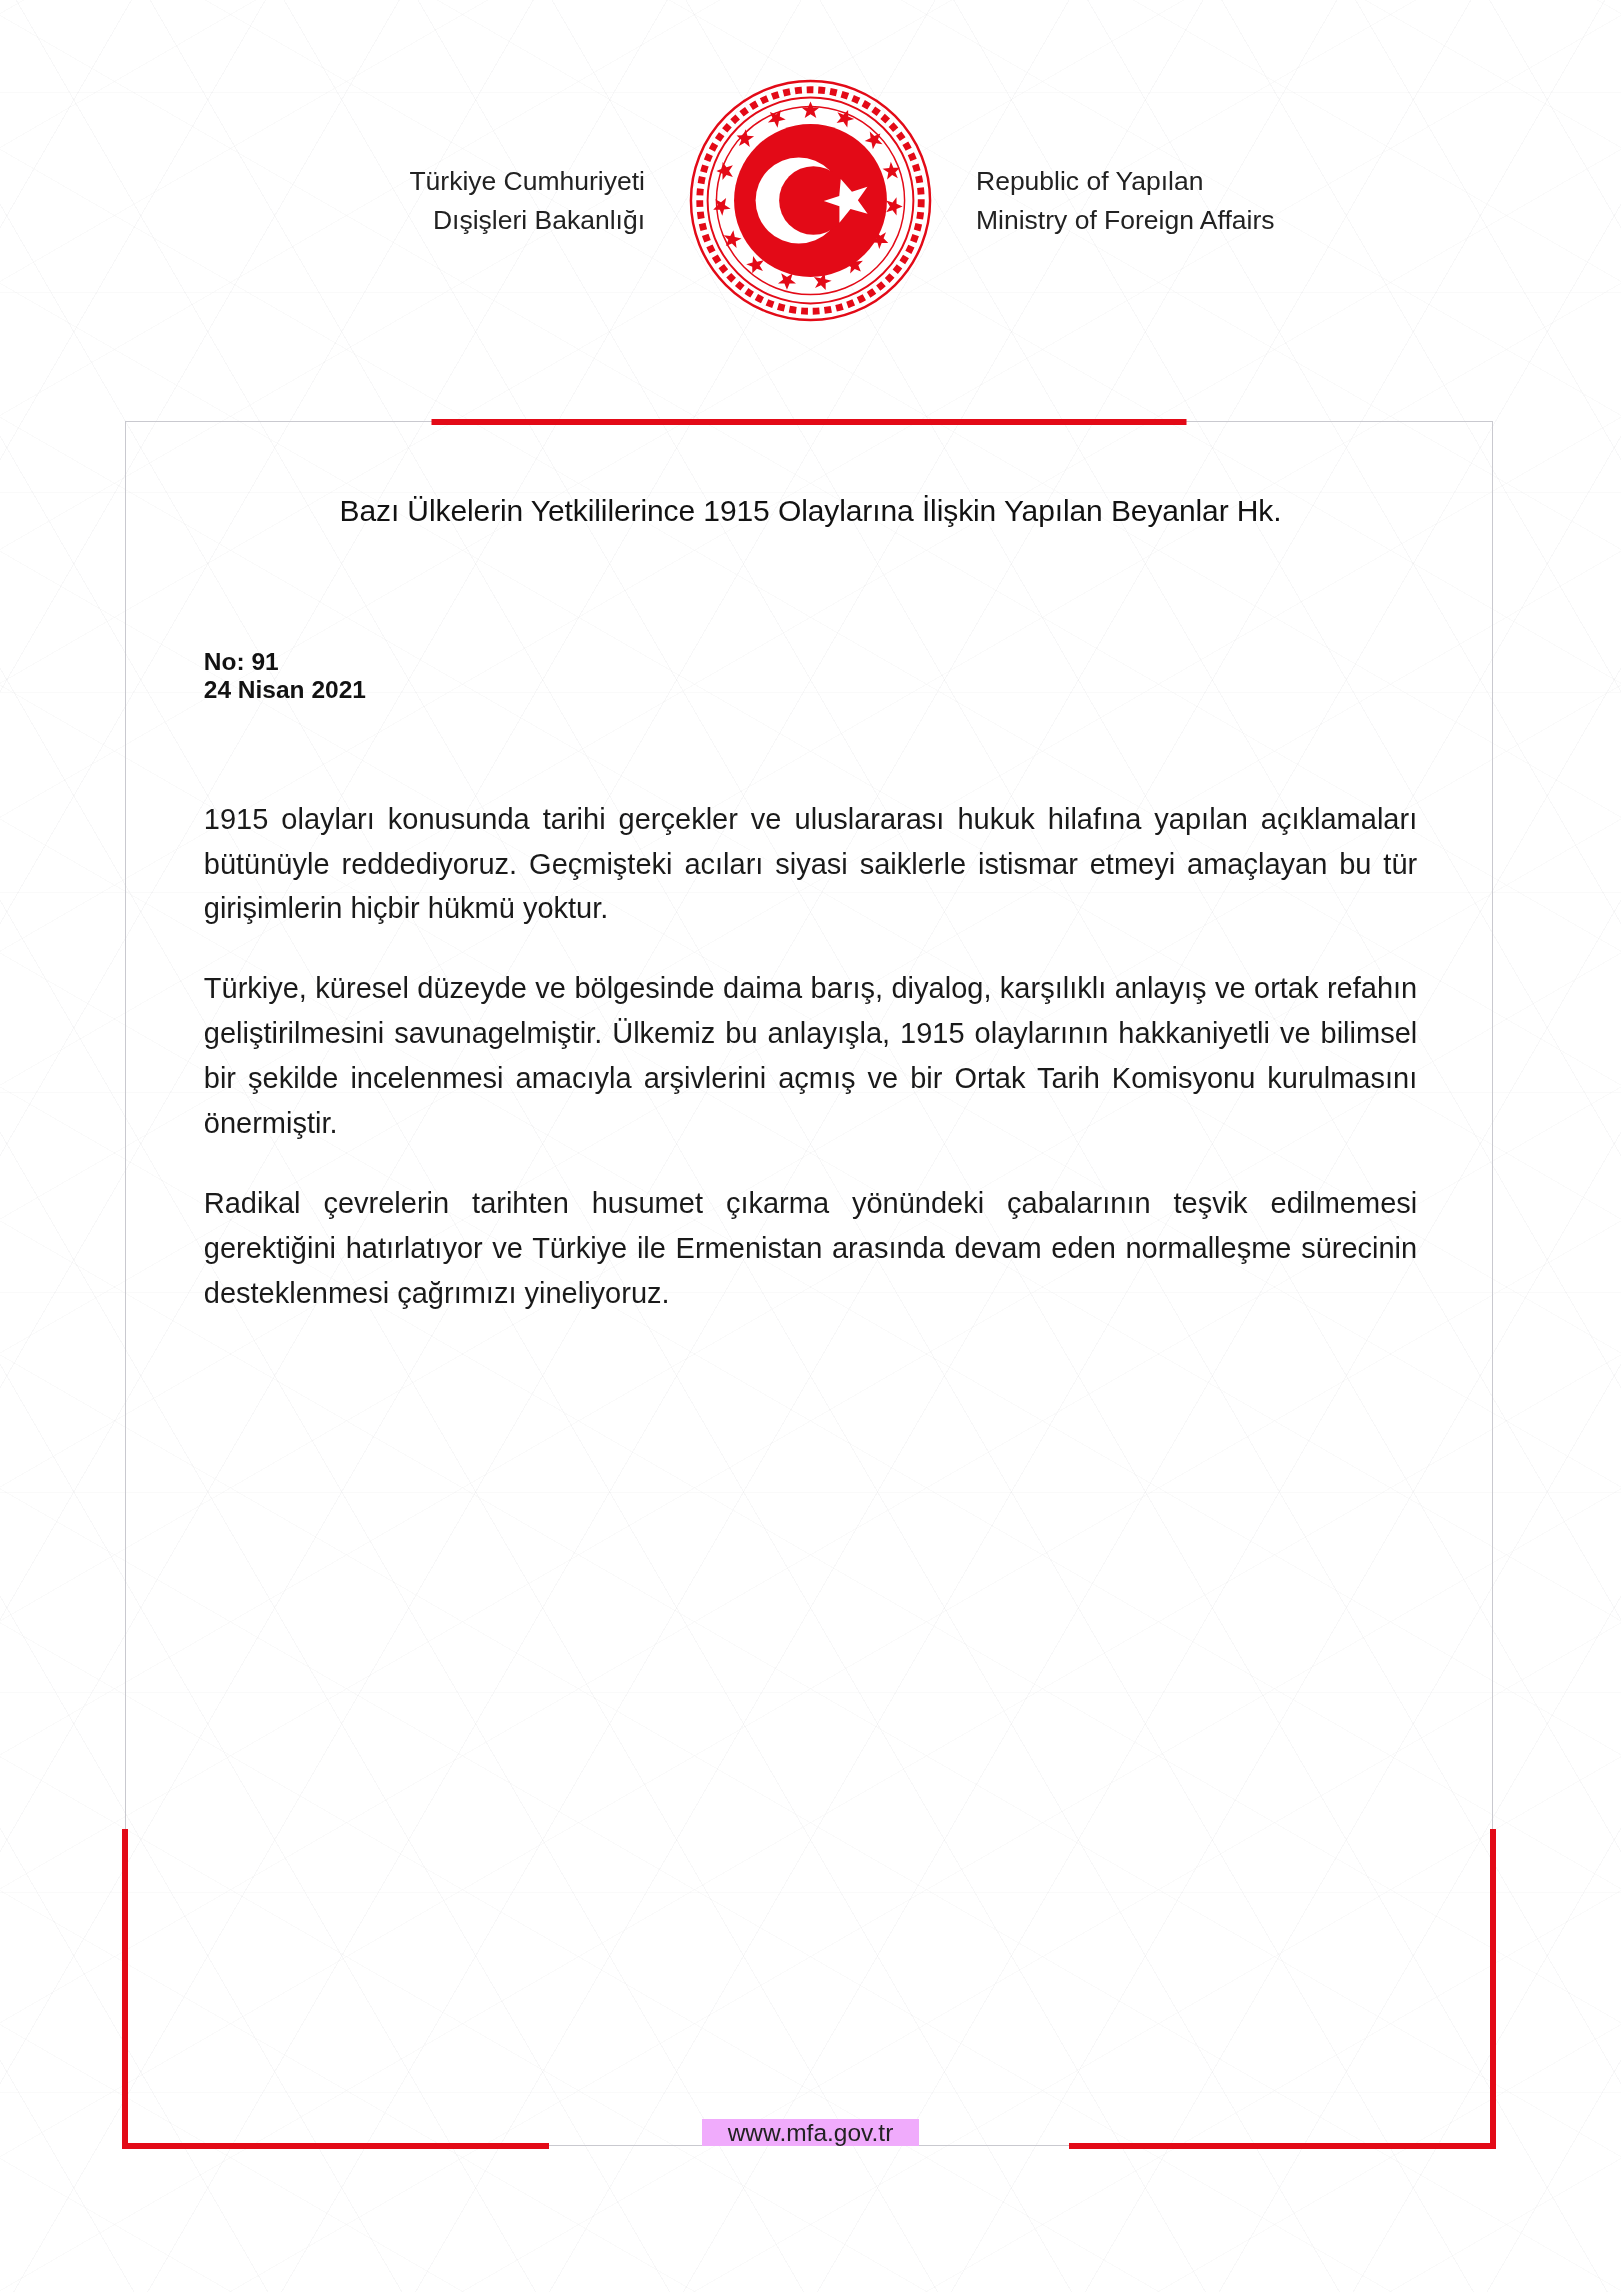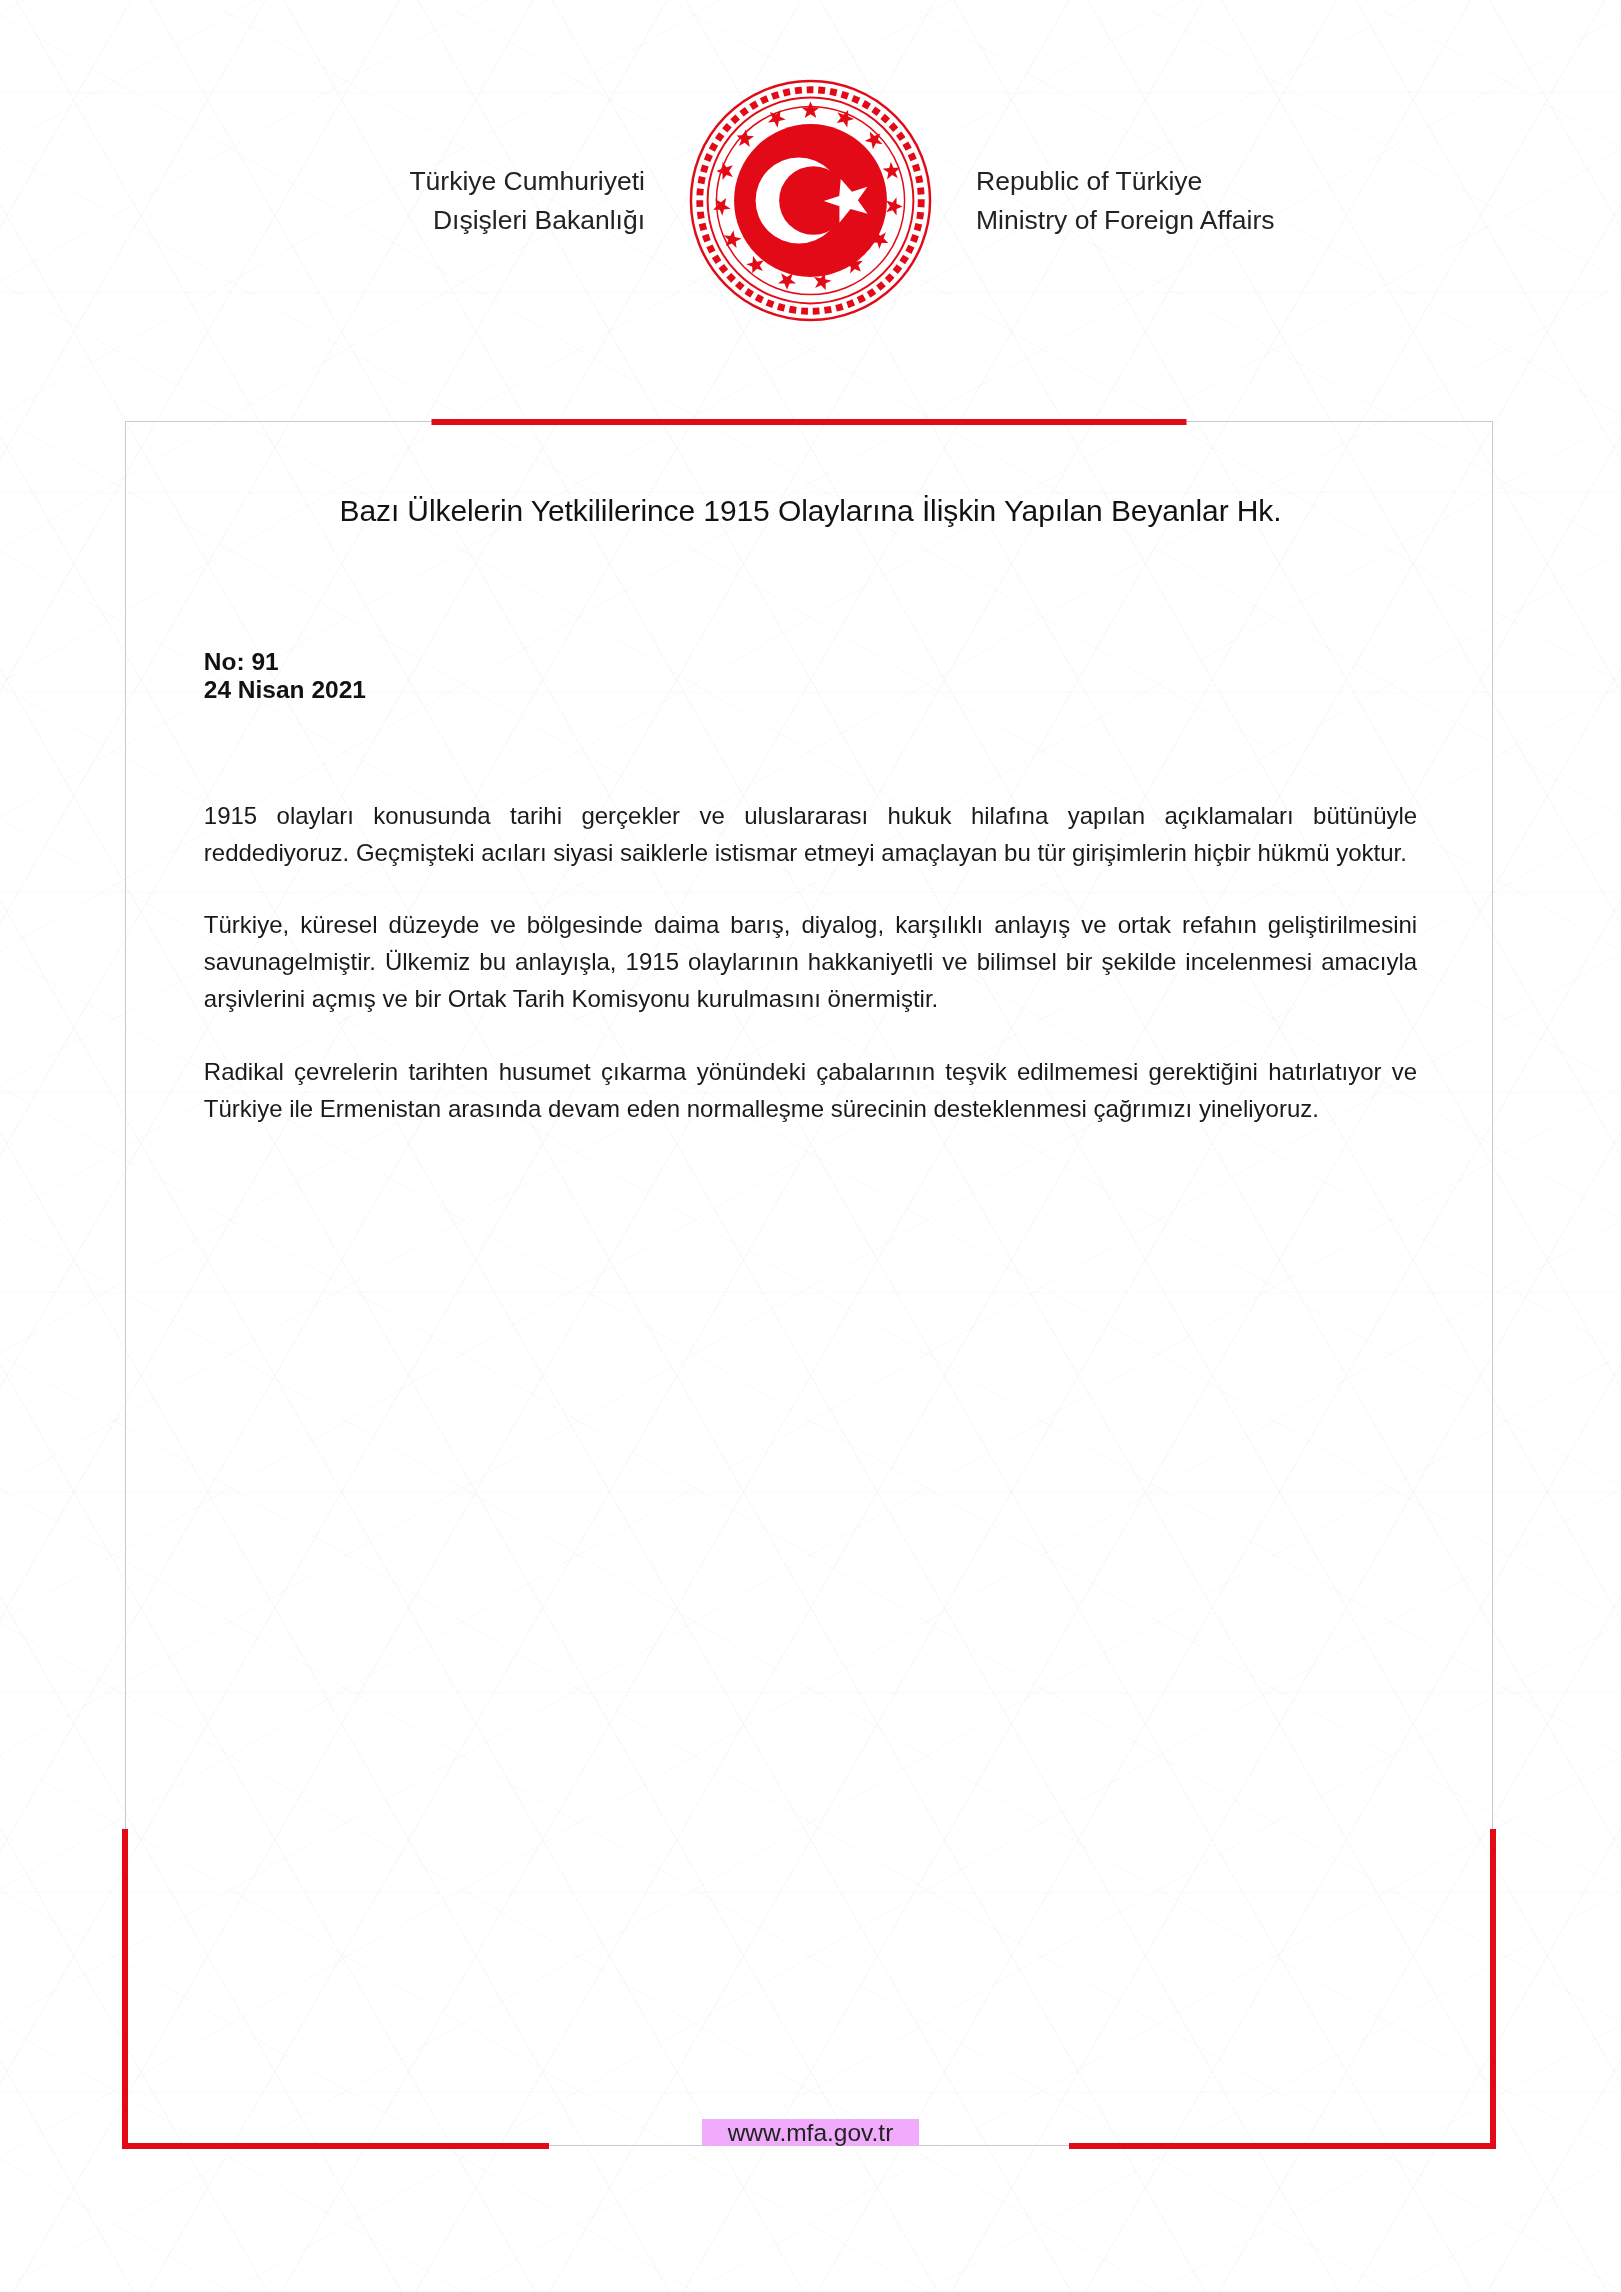--- a/index.html
+++ b/index.html
@@ -146,21 +146,21 @@
     color: #121212;
     padding: 0 7.8px;
     flex-direction: column;
   }
   .body-text {
     margin-top: 93px;
     padding: 0 7.8px;
   }
   .body-text p {
     margin: 0 0 35px 0;
-    font-size: 24px;
+    font-size: 29px;
     line-height: 1.55;
     text-align: justify;
     color: #1a1a1a;
   }
   .body-text p:last-child { margin-bottom: 12px; }
 
   
   .footer-url {
     position: absolute;
     left: 0;
@@ -249,21 +249,21 @@
 
         <circle cx="113" cy="125" r="44" fill="#ffffff"></circle>
         <circle cx="128" cy="125" r="35" fill="#e30a17"></circle>
 
         <g transform="translate(163,125) rotate(-18)" fill="#ffffff">
           <polygon points="0,-23 6.8,-7.1 23.4,-7.1 9.9,3.0 15.1,19.0 0,9.2 -15.1,19.0 -9.9,3.0 -23.4,-7.1 -6.8,-7.1"></polygon>
         </g>
       </svg>
     </div>
 
-    <div class="header-text right">Republic of Türkiye
+    <div class="header-text right">Republic of Yapılan
 Ministry of Foreign Affairs</div>
   </div>
 
   <div class="frame">
     <div class="frame-top-accent"></div>
     <div class="corner-bl"></div>
     <div class="corner-br"></div>
   </div>
 
   <div class="content">

